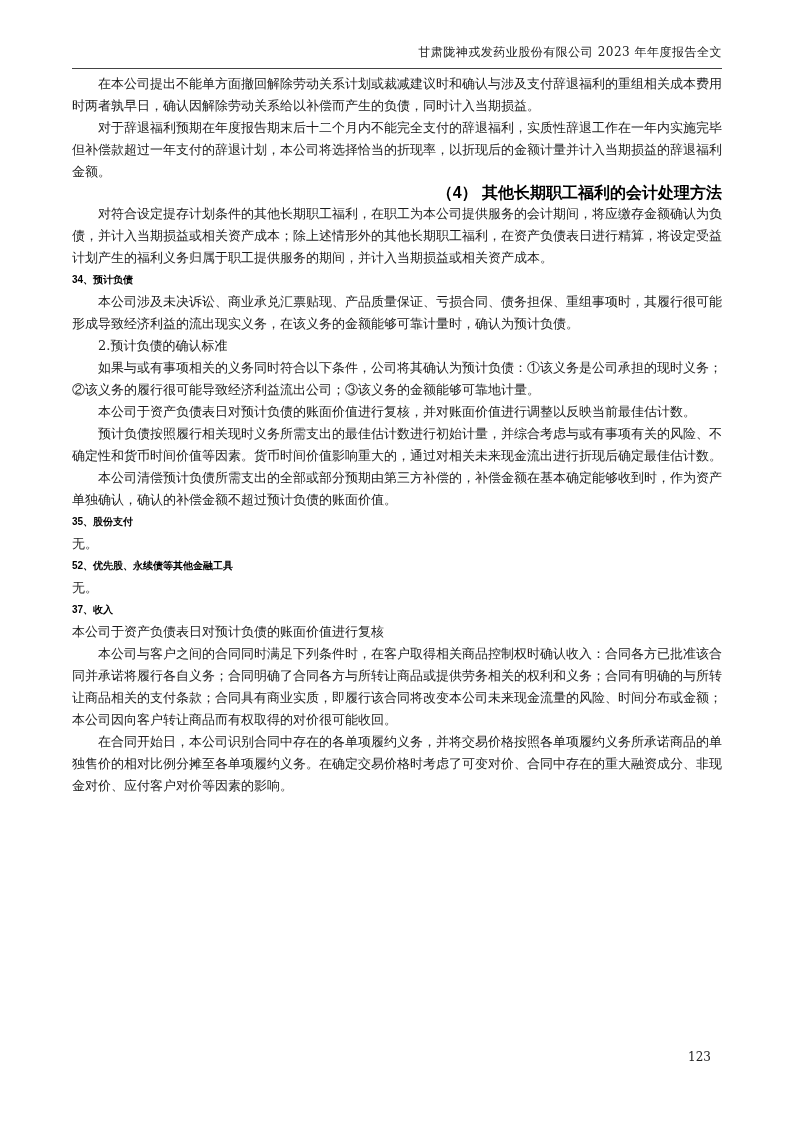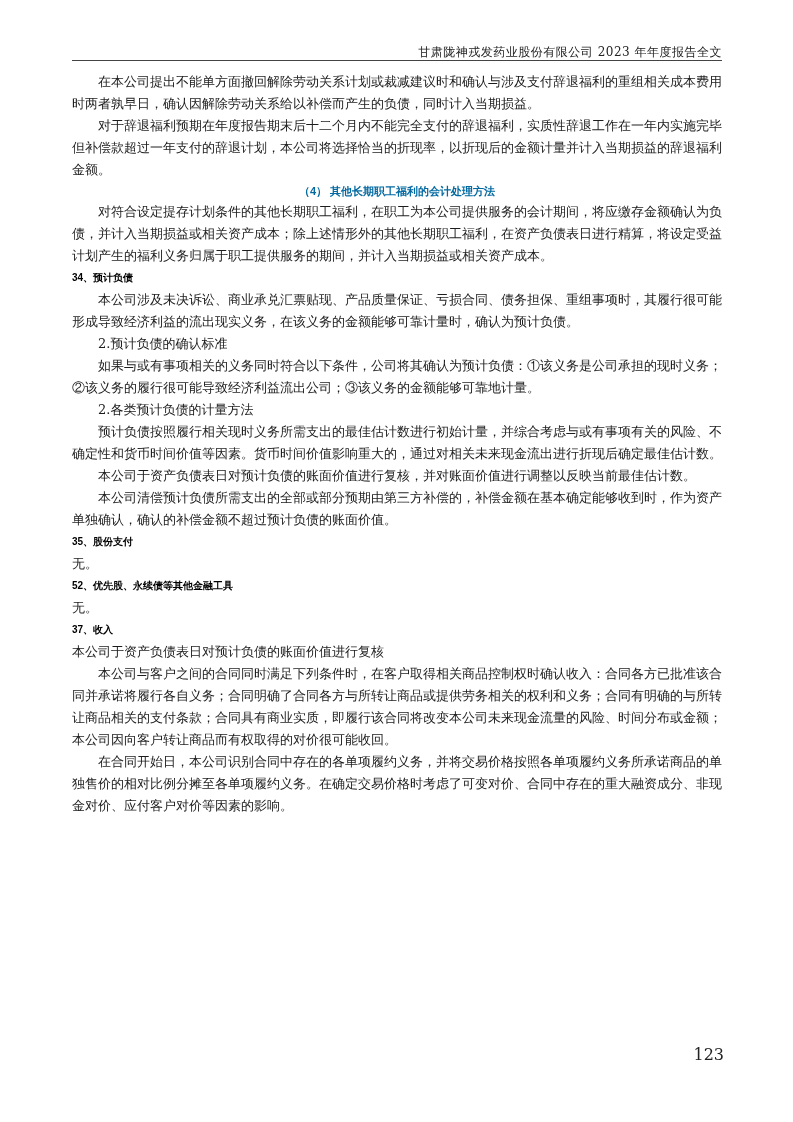--- a/index.html
+++ b/index.html
@@ -16,57 +16,57 @@
   .page {
     position: absolute;
     inset: 0;
     padding: 44px 71px 0 72px;
   }
   .doc-header {
     font-size: 12px;
     line-height: 16px;
     text-align: right;
     color: #222;
-    padding-bottom: 0;
+    padding-bottom: 8px;
     border-bottom: 1px solid #444;
     letter-spacing: 0.5px;
   }
   .content {
-    margin-top: 10px;
+    margin-top: 4px;
     font-size: 13px;
     line-height: 22px;
     text-align: justify;
   }
   .content p { margin: 0; }
   .para { text-indent: 2em; }
   .flush { text-indent: 0; }
   .list-item { text-indent: 2em; }
   .h2 {
     font-family: "Liberation Sans", "DejaVu Sans", sans-serif;
     font-weight: bold;
-    font-size: 11px;
+    font-size: 16px;
     line-height: 20px;
-    color: #0369a1;
+    color: #000000;
     margin: 16px 0 10px 0;
-    text-align: center;
+    text-align: right;
   }
   .h1 {
     font-family: "Liberation Sans", "DejaVu Sans", sans-serif;
     font-weight: bold;
     font-size: 10px;
     line-height: 22px;
     color: #000;
     margin: 20px 0 12px 0;
     text-align: left;
   }
   .doc-footer {
     position: absolute;
-    right: 69px;
+    right: 82px;
     bottom: 58px;
-    font-size: 16px;
+    font-size: 12px;
     color: #222;
   }
 </style>
 </head>
 <body>
 
 <div class="page">
 
   <div class="doc-header">
     <span>甘肃陇神戎发药业股份有限公司 2023 年年度报告全文</span>
@@ -74,23 +74,22 @@
 
   <div class="content">
     <p class="para">在本公司提出不能单方面撤回解除劳动关系计划或裁减建议时和确认与涉及支付辞退福利的重组相关成本费用时两者孰早日，确认因解除劳动关系给以补偿而产生的负债，同时计入当期损益。</p>
     <p class="para">对于辞退福利预期在年度报告期末后十二个月内不能完全支付的辞退福利，实质性辞退工作在一年内实施完毕但补偿款超过一年支付的辞退计划，本公司将选择恰当的折现率，以折现后的金额计量并计入当期损益的辞退福利金额。</p>
     <p class="h2">（4） 其他长期职工福利的会计处理方法</p>
     <p class="para">对符合设定提存计划条件的其他长期职工福利，在职工为本公司提供服务的会计期间，将应缴存金额确认为负债，并计入当期损益或相关资产成本；除上述情形外的其他长期职工福利，在资产负债表日进行精算，将设定受益计划产生的福利义务归属于职工提供服务的期间，并计入当期损益或相关资产成本。</p>
     <p class="h1">34、预计负债</p>
     <p class="para">本公司涉及未决诉讼、商业承兑汇票贴现、产品质量保证、亏损合同、债务担保、重组事项时，其履行很可能形成导致经济利益的流出现实义务，在该义务的金额能够可靠计量时，确认为预计负债。</p>
     <p class="list-item">2.预计负债的确认标准</p>
     <p class="para">如果与或有事项相关的义务同时符合以下条件，公司将其确认为预计负债：①该义务是公司承担的现时义务；②该义务的履行很可能导致经济利益流出公司；③该义务的金额能够可靠地计量。</p>
-    <p class="list-item">2.各类预计负债的计量方法</p>
+    <p class="para">本公司于资产负债表日对预计负债的账面价值进行复核，并对账面价值进行调整以反映当前最佳估计数。</p>
     <p class="para">预计负债按照履行相关现时义务所需支出的最佳估计数进行初始计量，并综合考虑与或有事项有关的风险、不确定性和货币时间价值等因素。货币时间价值影响重大的，通过对相关未来现金流出进行折现后确定最佳估计数。</p>
-    <p class="para">本公司于资产负债表日对预计负债的账面价值进行复核，并对账面价值进行调整以反映当前最佳估计数。</p>
     <p class="para">本公司清偿预计负债所需支出的全部或部分预期由第三方补偿的，补偿金额在基本确定能够收到时，作为资产单独确认，确认的补偿金额不超过预计负债的账面价值。</p>
     <p class="h1">35、股份支付</p>
     <p class="flush">无。</p>
     <p class="h1">52、优先股、永续债等其他金融工具</p>
     <p class="flush">无。</p>
     <p class="h1">37、收入</p>
     <p class="flush">本公司于资产负债表日对预计负债的账面价值进行复核</p>
     <p class="para">本公司与客户之间的合同同时满足下列条件时，在客户取得相关商品控制权时确认收入：合同各方已批准该合同并承诺将履行各自义务；合同明确了合同各方与所转让商品或提供劳务相关的权利和义务；合同有明确的与所转让商品相关的支付条款；合同具有商业实质，即履行该合同将改变本公司未来现金流量的风险、时间分布或金额；本公司因向客户转让商品而有权取得的对价很可能收回。</p>
     <p class="para">在合同开始日，本公司识别合同中存在的各单项履约义务，并将交易价格按照各单项履约义务所承诺商品的单独售价的相对比例分摊至各单项履约义务。在确定交易价格时考虑了可变对价、合同中存在的重大融资成分、非现金对价、应付客户对价等因素的影响。</p>
   </div>

